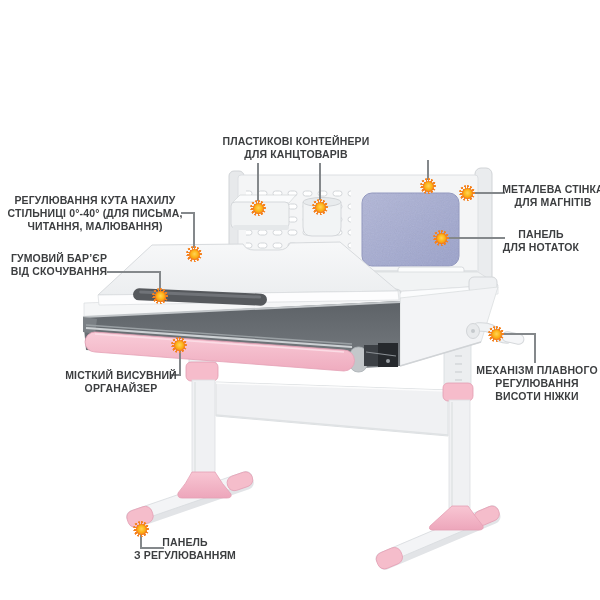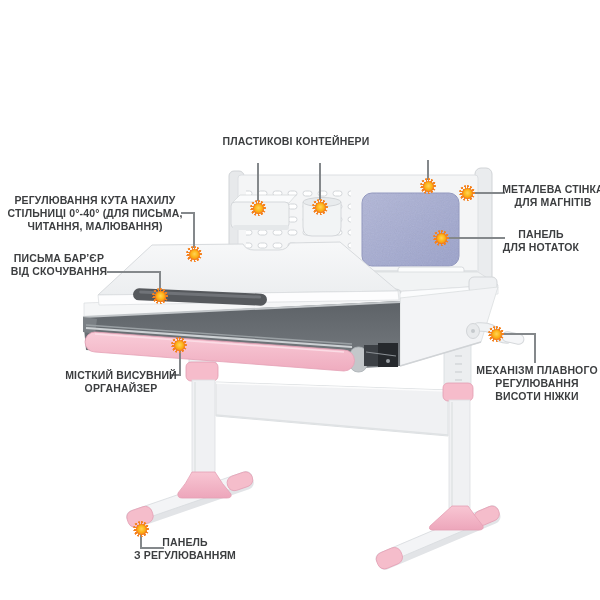--- a/index.html
+++ b/index.html
@@ -206,28 +206,29 @@
   <div class="dot" style="left:320px;top:163px;"></div>
   <div class="dot" style="left:428px;top:142px;"></div>
   <div class="dot" style="left:467px;top:149px;"></div>
   <div class="dot" style="left:441px;top:194px;"></div>
   <div class="dot" style="left:179px;top:301px;"></div>
   <div class="dot" style="left:496px;top:290px;"></div>
   <div class="dot" style="left:141px;top:485px;"></div>
 
   <div class="label" style="left:296px;top:91px;">
     <span>ПЛАСТИКОВІ КОНТЕЙНЕРИ</span>
+    <span>ДЛЯ КАНЦТОВАРІВ</span>
   </div>
   <div class="label" style="left:95px;top:150px;">
     <span>РЕГУЛЮВАННЯ КУТА НАХИЛУ</span>
     <span>СТІЛЬНИЦІ 0°-40° (ДЛЯ ПИСЬМА,</span>
     <span>ЧИТАННЯ, МАЛЮВАННЯ)</span>
   </div>
   <div class="label" style="left:59px;top:208px;">
-    <span>ПИСЬМА БАР’ЄР</span>
+    <span>ГУМОВИЙ БАР’ЄР</span>
     <span>ВІД СКОЧУВАННЯ</span>
   </div>
   <div class="label" style="left:121px;top:325px;">
     <span>МІСТКИЙ ВИСУВНИЙ</span>
     <span>ОРГАНАЙЗЕР</span>
   </div>
   <div class="label" style="left:185px;top:492px;">
     <span>ПАНЕЛЬ</span>
     <span>З РЕГУЛЮВАННЯМ</span>
   </div>

